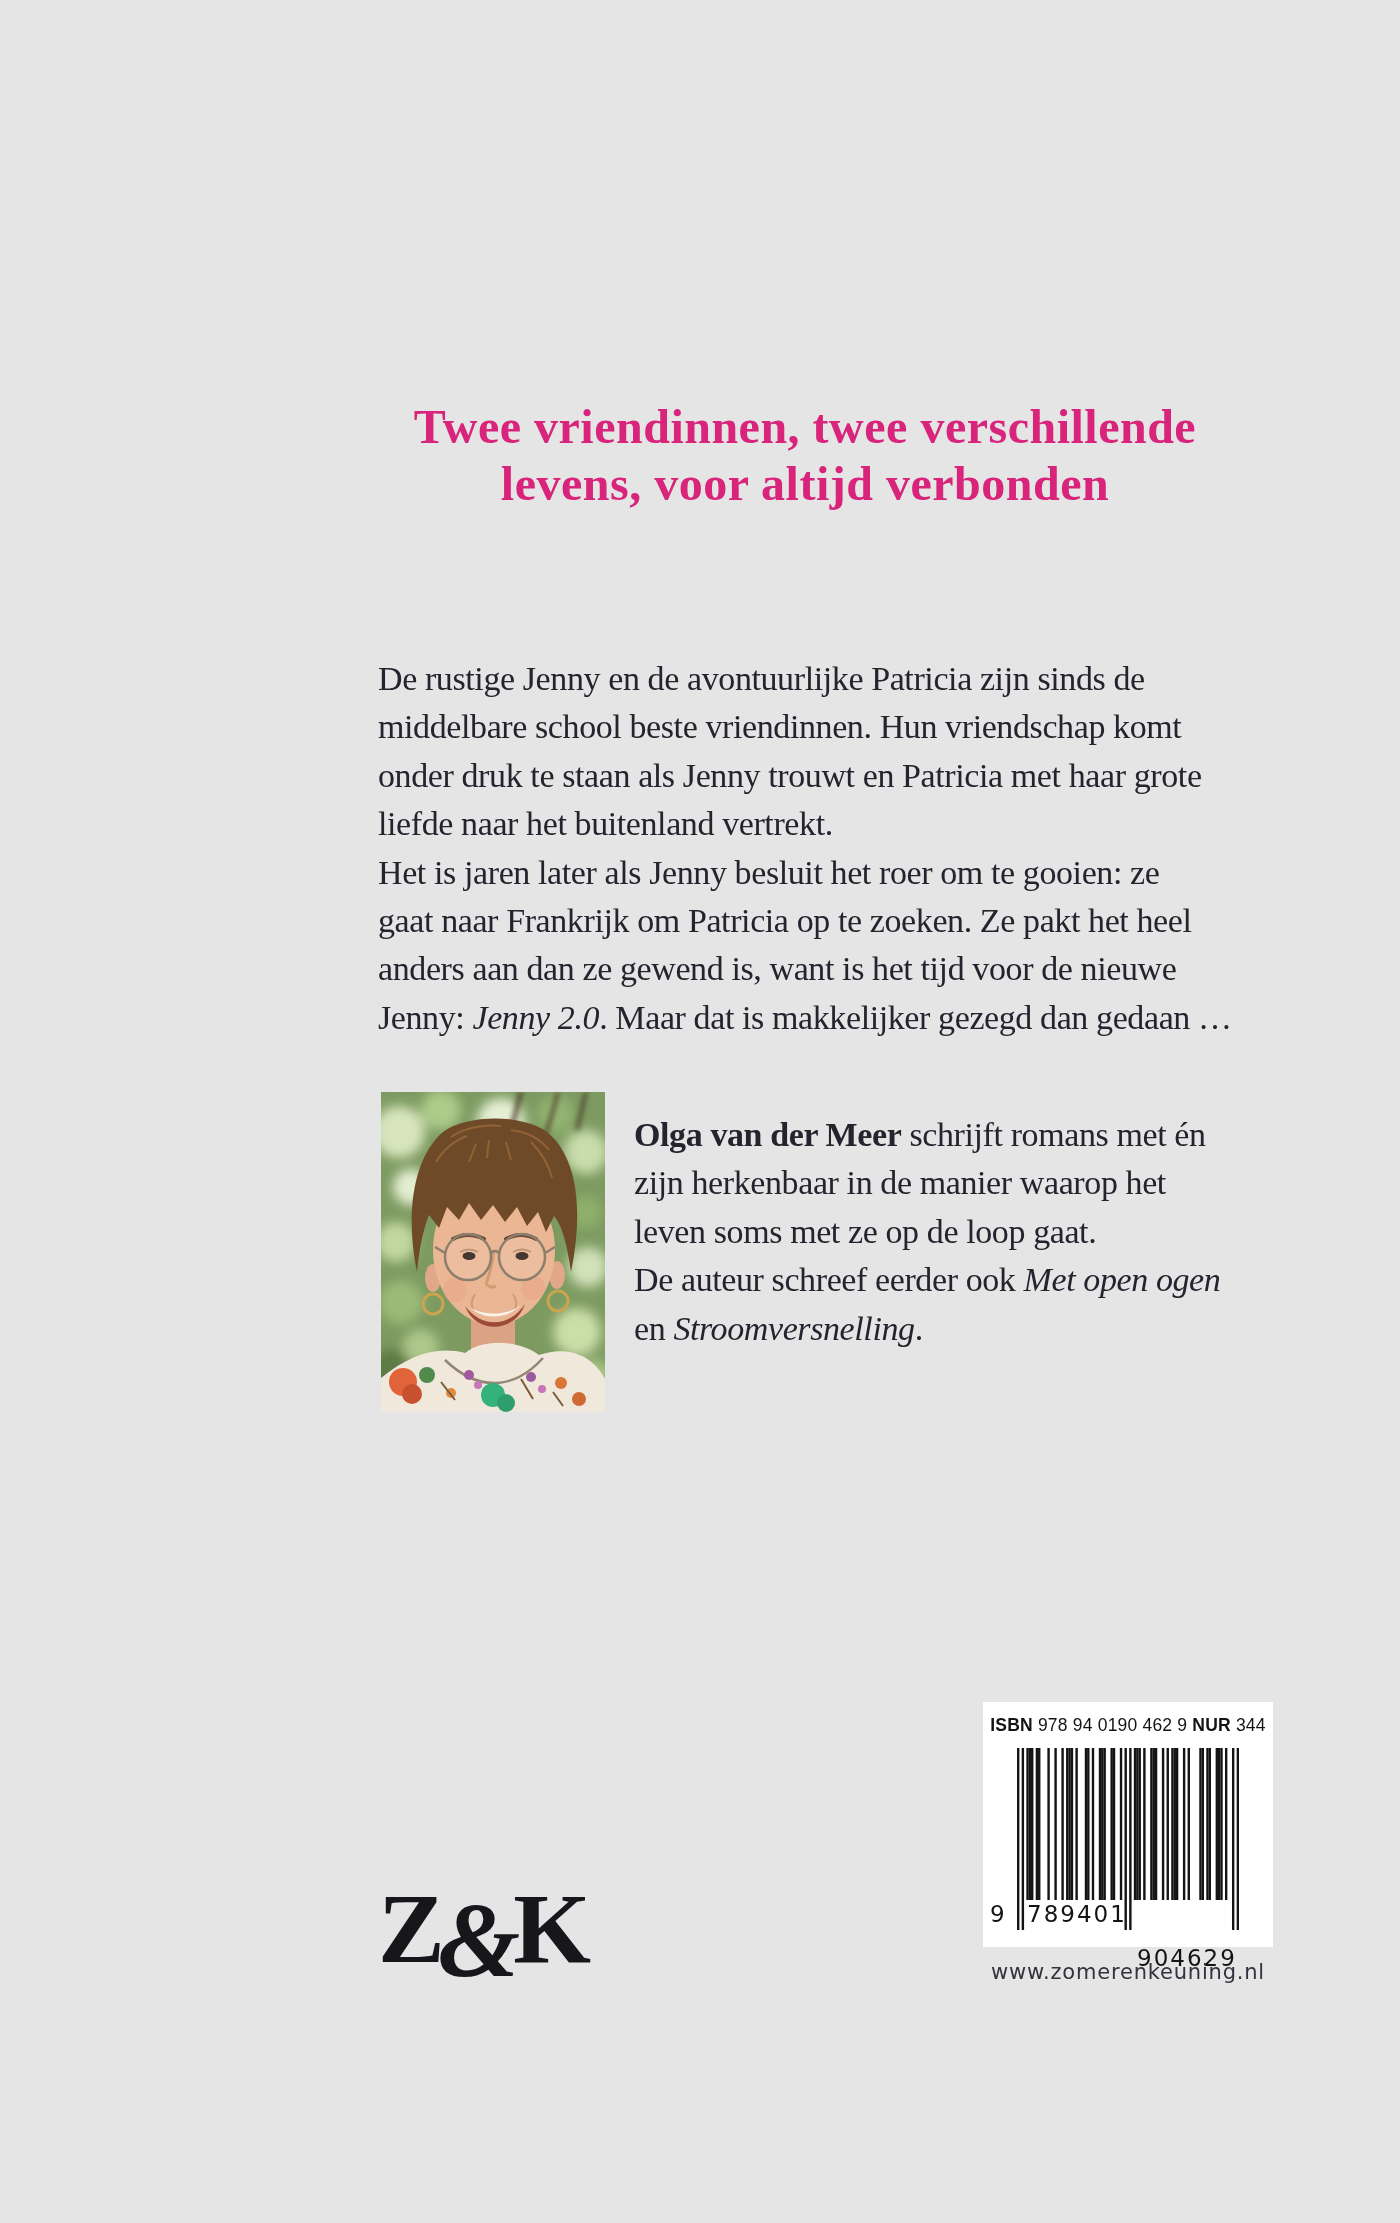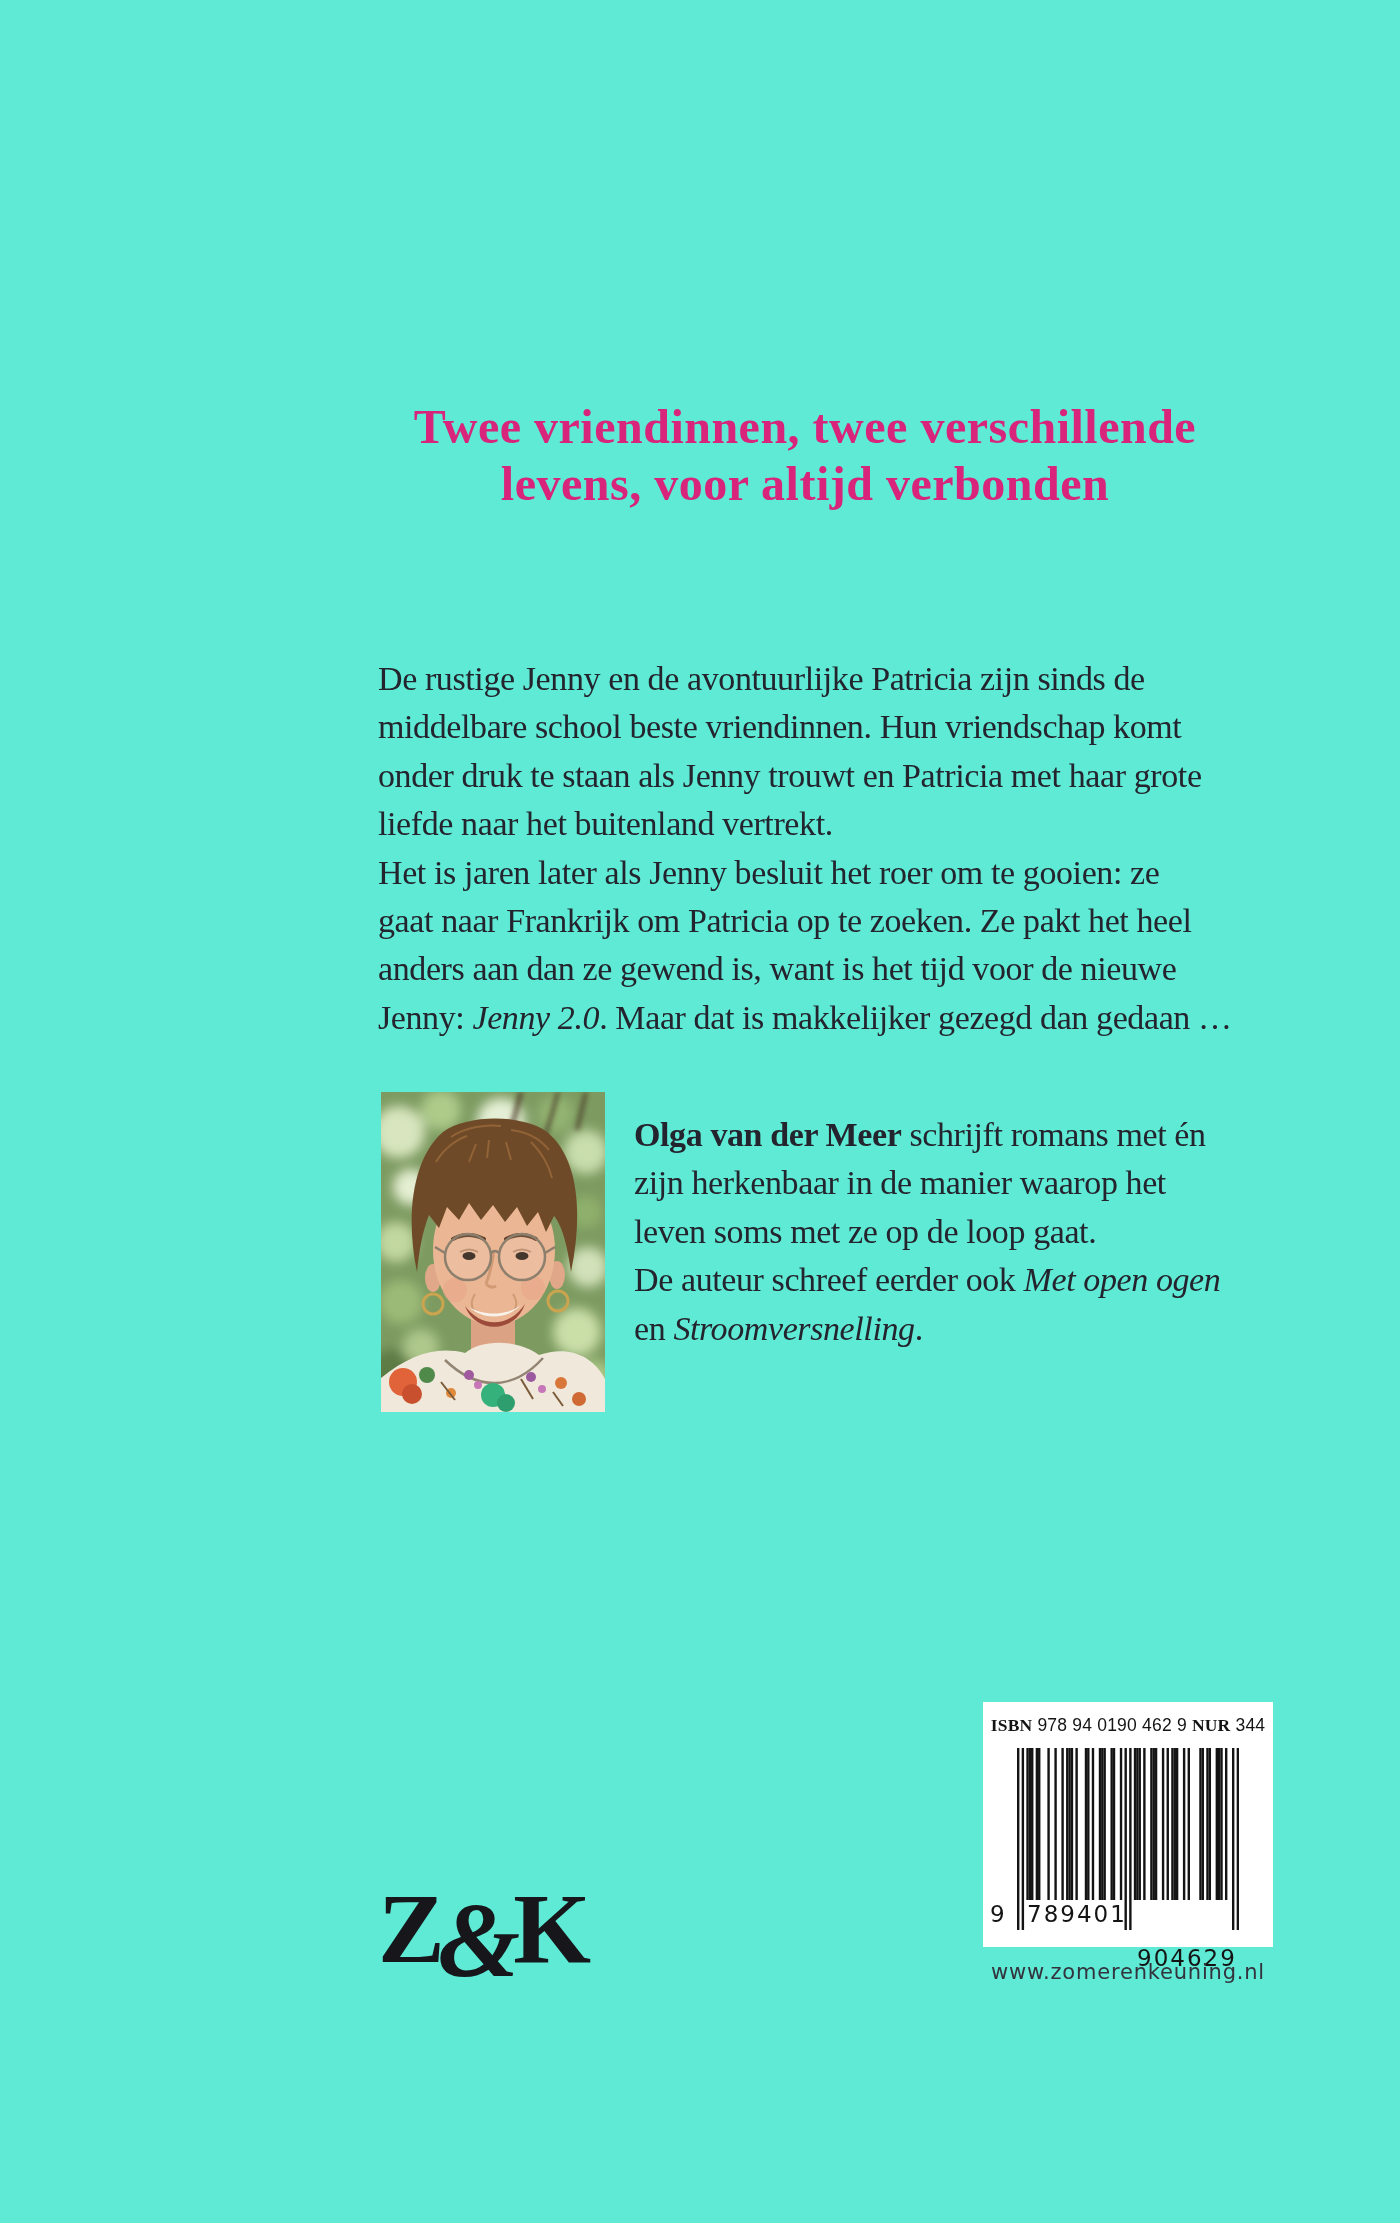--- a/index.html
+++ b/index.html
@@ -27,21 +27,21 @@
   .bio{
     position:absolute;left:634px;top:1087px;
     font-size:34px;line-height:48.4px;letter-spacing:-0.4px;margin-top:24px;
   }
   
   .isbn-box{position:absolute;left:983px;top:1702px;width:290px;height:245px;background:#ffffff;}
   .isbn-line{
     position:absolute;left:0;top:13px;width:100%;text-align:center;
     font-family:"Liberation Sans",sans-serif;font-size:17.5px;color:#141414;letter-spacing:.2px;white-space:nowrap;
   }
-  .isbn-line .bd{font-weight:bold;font-family:Liberation Serif, serif;}
+  .isbn-line .bd{font-weight:bold;}
   .bars{position:absolute;left:34px;top:46px;}
   .bc-digit{
     position:absolute;top:199px;font-family:"DejaVu Sans",sans-serif;
     font-size:23px;color:#141414;
   }
   .d-lead{left:7px;}
   .d-g1{left:44px;width:96px;letter-spacing:2px;}
   .d-g2{left:154px;width:96px;text-align:center;letter-spacing:2px;margin-top:44px;}
   
   .logo{
@@ -50,21 +50,21 @@
   }
   .logo .amp{font-style:italic;font-size:1.06em;position:relative;top:14px;margin:0 -5px;}
   .website{
     position:absolute;left:983px;top:1960px;width:290px;text-align:center;
     font-family:"DejaVu Sans",sans-serif;font-size:21px;letter-spacing:.8px;color:#33333d;white-space:nowrap;
   }
 </style>
 </head>
 <body>
 
-<div class="cover" style="background: #5eead4;">
+<div class="cover" style="background: #e5e5e5;">
 
   <div class="headline" id="headline" style="color: rgb(216, 36, 123);">
     <div class="hl">Twee vriendinnen, twee verschillende</div>
     <div class="hl">levens, voor altijd verbonden</div>
   </div>
 
   <div class="synopsis">
     <div class="ln">De rustige Jenny en de avontuurlijke Patricia zijn sinds de</div>
     <div class="ln">middelbare school beste vriendinnen. Hun vriendschap komt</div>
     <div class="ln">onder druk te staan als Jenny trouwt en Patricia met haar grote</div>

